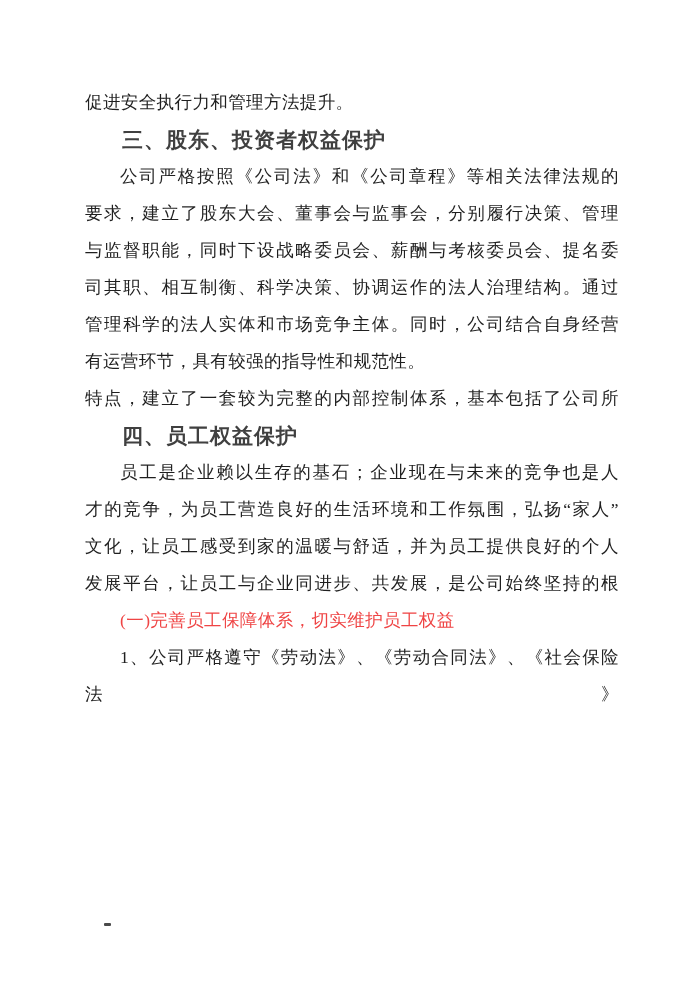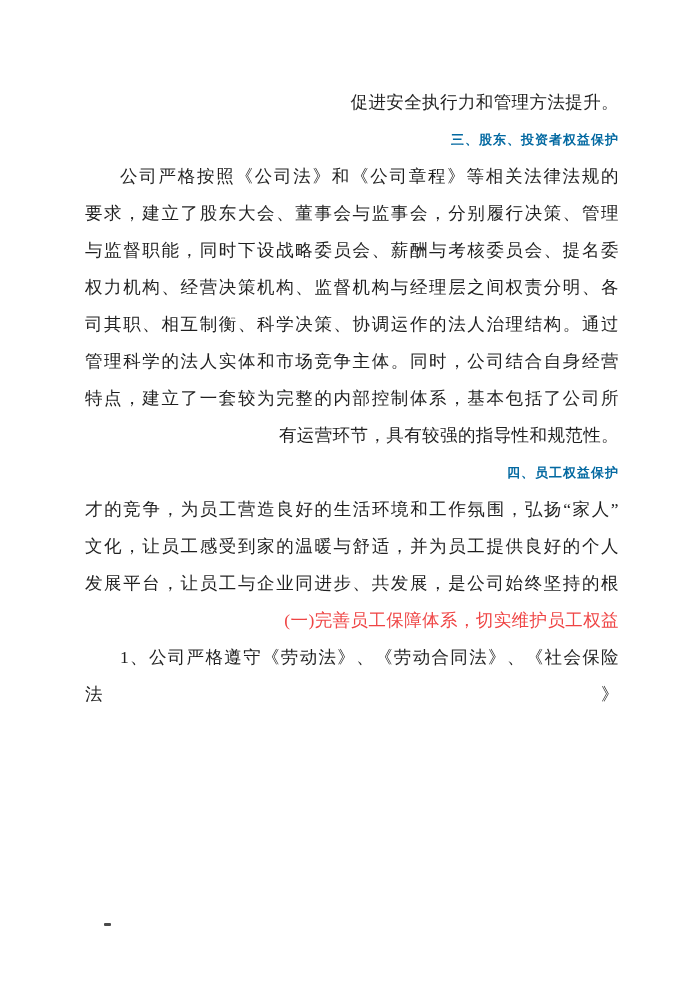--- a/index.html
+++ b/index.html
@@ -19,37 +19,37 @@
     left: 85px;
     top: 84px;
     width: 534px;
   }
   .line {
     line-height: 37px;
     font-size: 17.5px;
     letter-spacing: 0.4px;
     color: #1f1f1f;
     font-family: "Liberation Serif", "DejaVu Serif", serif;
-    text-align: right;
+    text-align: left;
   }
   .line.justify {
     text-align: justify;
     text-align-last: justify;
     text-justify: inter-character;
   }
   .line.indent {
     text-indent: 35px;
   }
   .line.heading {
     font-family: "Liberation Sans", "DejaVu Sans", sans-serif;
     font-weight: 700;
-    font-size: 13px;
+    font-size: 21px;
     letter-spacing: 1px;
     padding-left: 37px;
-    color: #0369a1;
+    color: #404040;
   }
   .line.subheading {
     color: #ef4444;
   }
   .law-title {
   }
   .stray-mark {
     position: absolute;
     left: 104px;
     top: 923px;
@@ -61,25 +61,25 @@
 </style>
 </head>
 <body>
 
 <div class="page">
     <div class="line body"><span>促进安全执行力和管理方法提升。</span></div>
     <div class="line heading"><span>三、股东、投资者权益保护</span></div>
     <div class="line body indent justify"><span>公司严格按照</span><span class="law-title">《公司法》</span><span>和</span><span class="law-title">《公司章程》</span><span>等相关法律法规的</span></div>
     <div class="line body justify"><span>要求，建立了股东大会、董事会与监事会，分别履行决策、管理</span></div>
     <div class="line body justify"><span>与监督职能，同时下设战略委员会、薪酬与考核委员会、提名委</span></div>
-    <div class="line body justify"><span>权力机构、经营决策机构、监督机构与经理层之间权责分明、各</span></div>
     <div class="line body justify"><span>司其职、相互制衡、科学决策、协调运作的法人治理结构。通过</span></div>
     <div class="line body justify"><span>管理科学的法人实体和市场竞争主体。同时，公司结合自身经营</span></div>
+    <div class="line body"><span>有运营环节，具有较强的指导性和规范性。</span></div>
     <div class="line body justify"><span>特点，建立了一套较为完整的内部控制体系，基本包括了公司所</span></div>
-    <div class="line body"><span>有运营环节，具有较强的指导性和规范性。</span></div>
     <div class="line heading"><span>四、员工权益保护</span></div>
+    <div class="line body indent justify"><span>员工是企业赖以生存的基石；企业现在与未来的竞争也是人</span></div>
     <div class="line body justify"><span>才的竞争，为员工营造良好的生活环境和工作氛围，弘扬“家人”</span></div>
     <div class="line body justify"><span>文化，让员工感受到家的温暖与舒适，并为员工提供良好的个人</span></div>
     <div class="line body justify"><span>发展平台，让员工与企业同进步、共发展，是公司始终坚持的根</span></div>
     <div class="line subheading indent"><span>(一)完善员工保障体系，切实维护员工权益</span></div>
     <div class="line body indent justify"><span>1、公司严格遵守</span><span class="law-title">《劳动法》</span><span>、</span><span class="law-title">《劳动合同法》</span><span>、</span><span class="law-title">《社会保险法》</span></div>
   </div>
 <div class="stray-mark"></div>
 
 </body></html>

